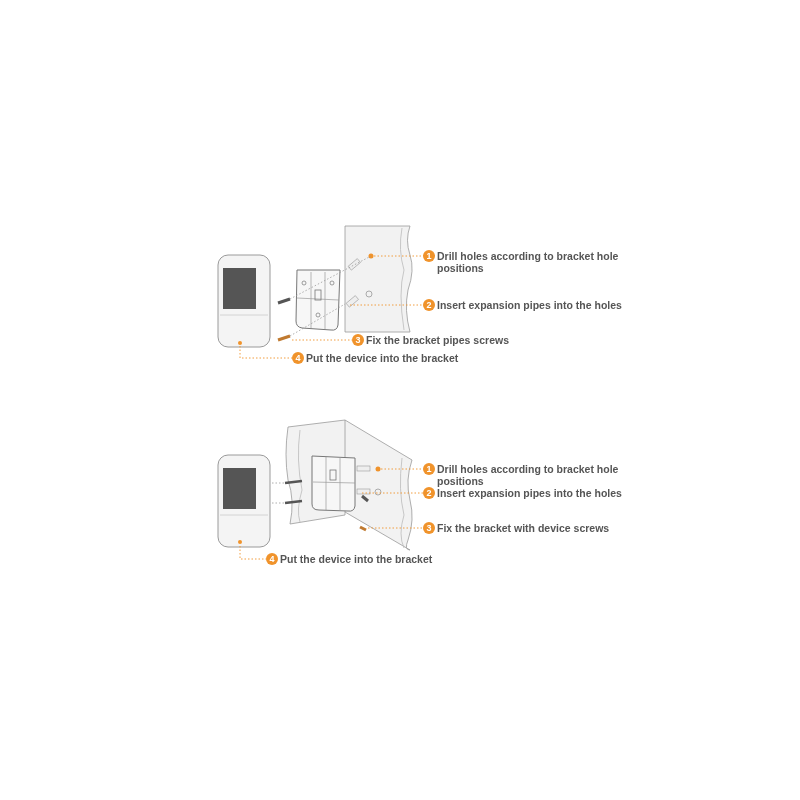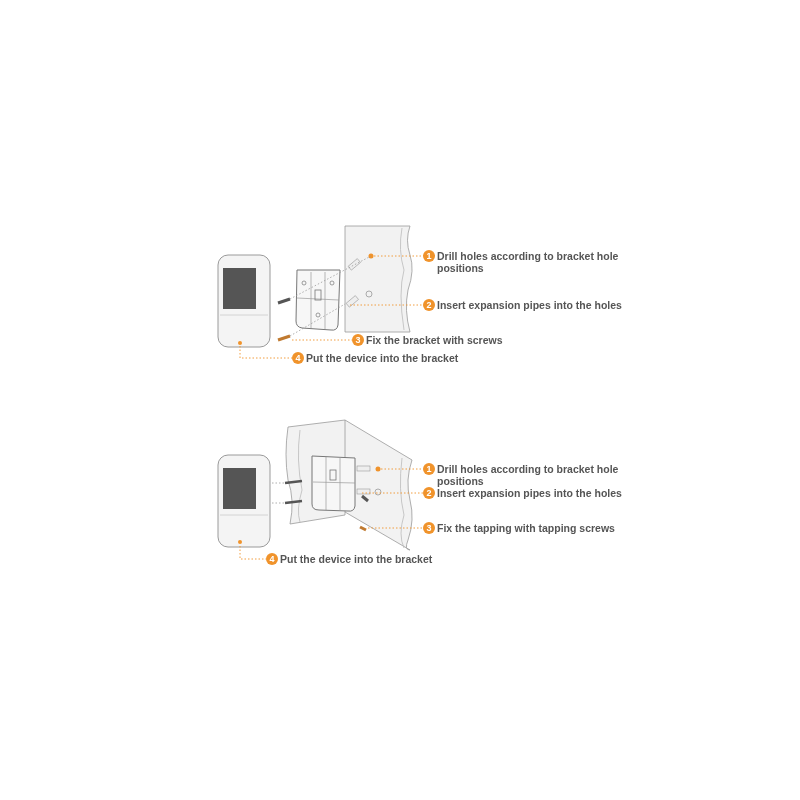--- a/index.html
+++ b/index.html
@@ -56,21 +56,21 @@
   <div class="label" style="left:423px;top:250px;">
     <span class="badge">1</span>
     <span class="txt"><span>Drill holes according to bracket hole</span><br><span>positions</span></span>
   </div>
   <div class="label" style="left:423px;top:299px;">
     <span class="badge">2</span>
     <span class="txt">Insert expansion pipes into the holes</span>
   </div>
   <div class="label" style="left:352px;top:334px;">
     <span class="badge">3</span>
-    <span class="txt">Fix the bracket with screws</span>
+    <span class="txt">Fix the bracket pipes screws</span>
   </div>
   <div class="label" style="left:292px;top:352px;">
     <span class="badge">4</span>
     <span class="txt">Put the device into the bracket</span>
   </div>
 </div>
 
 <div class="panel" style="top:400px;height:400px;">
   <svg width="800" height="400">
 
@@ -113,19 +113,19 @@
   <div class="label" style="left:423px;top:63px;">
     <span class="badge">1</span>
     <span class="txt"><span>Drill holes according to bracket hole</span><br><span>positions</span></span>
   </div>
   <div class="label" style="left:423px;top:87px;">
     <span class="badge">2</span>
     <span class="txt">Insert expansion pipes into the holes</span>
   </div>
   <div class="label" style="left:423px;top:122px;">
     <span class="badge">3</span>
-    <span class="txt">Fix the tapping with tapping screws</span>
+    <span class="txt">Fix the bracket with device screws</span>
   </div>
   <div class="label" style="left:266px;top:153px;">
     <span class="badge">4</span>
     <span class="txt">Put the device into the bracket</span>
   </div>
 </div>
 
 </body></html>

